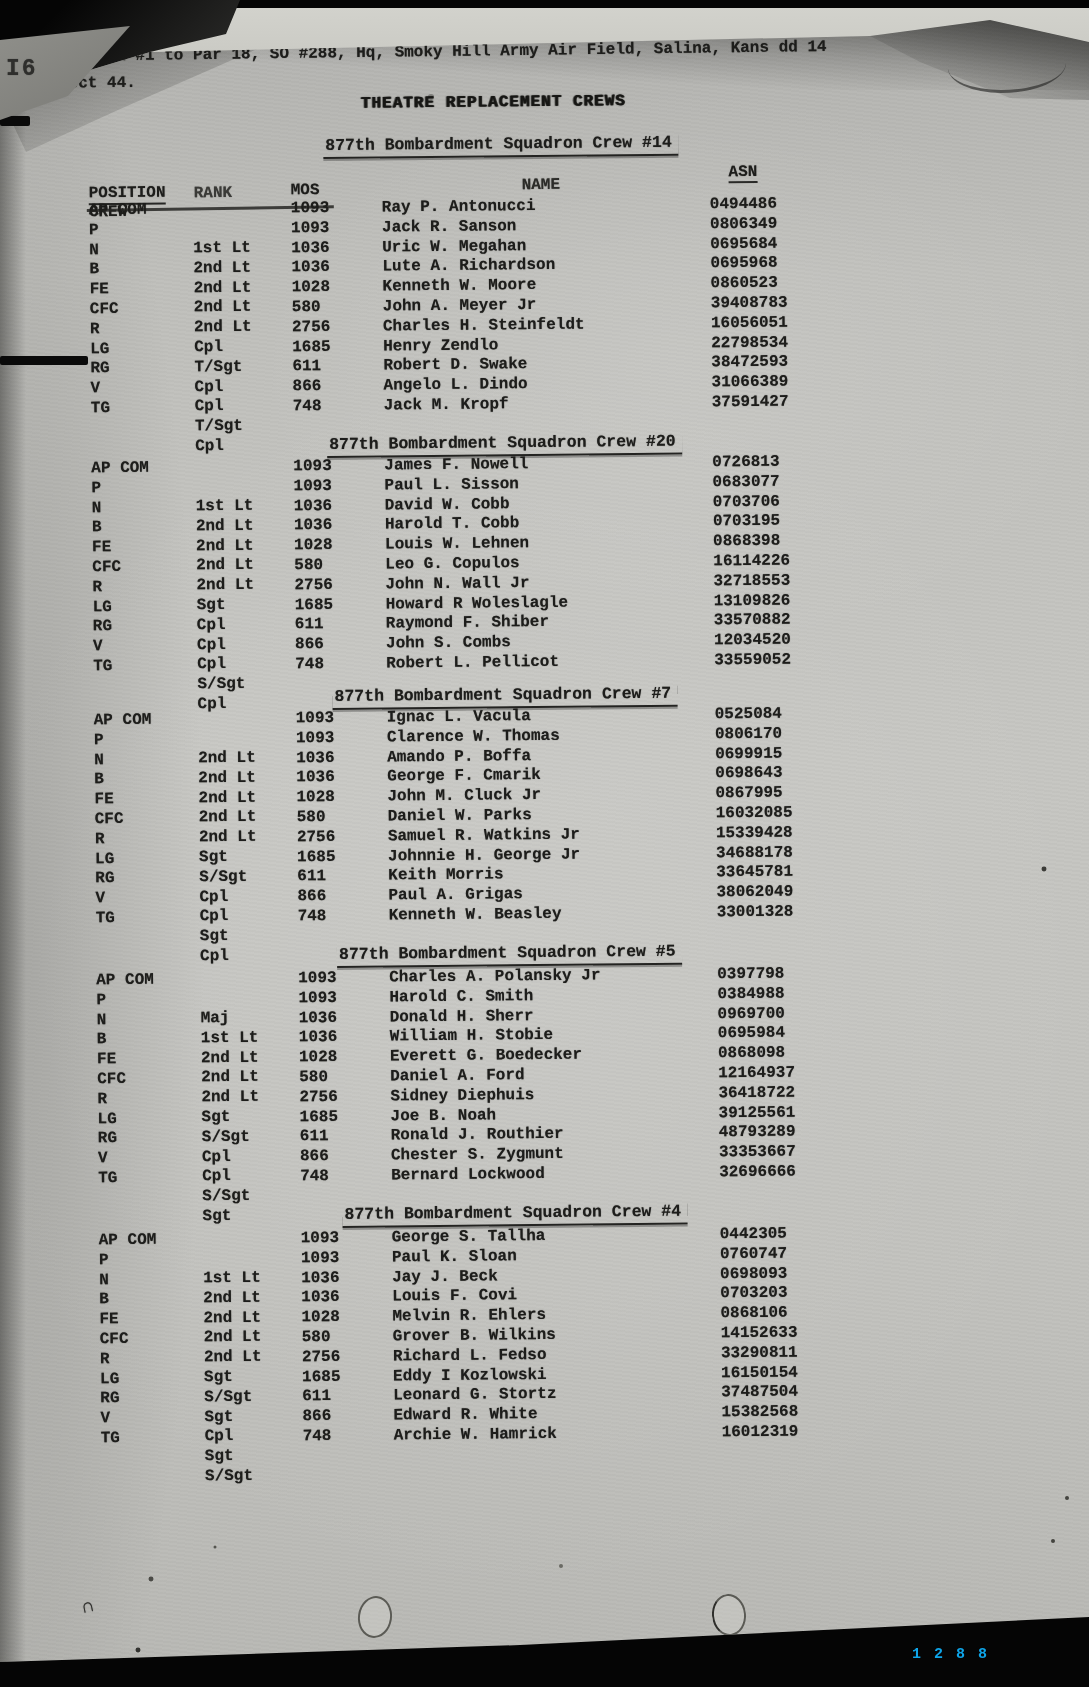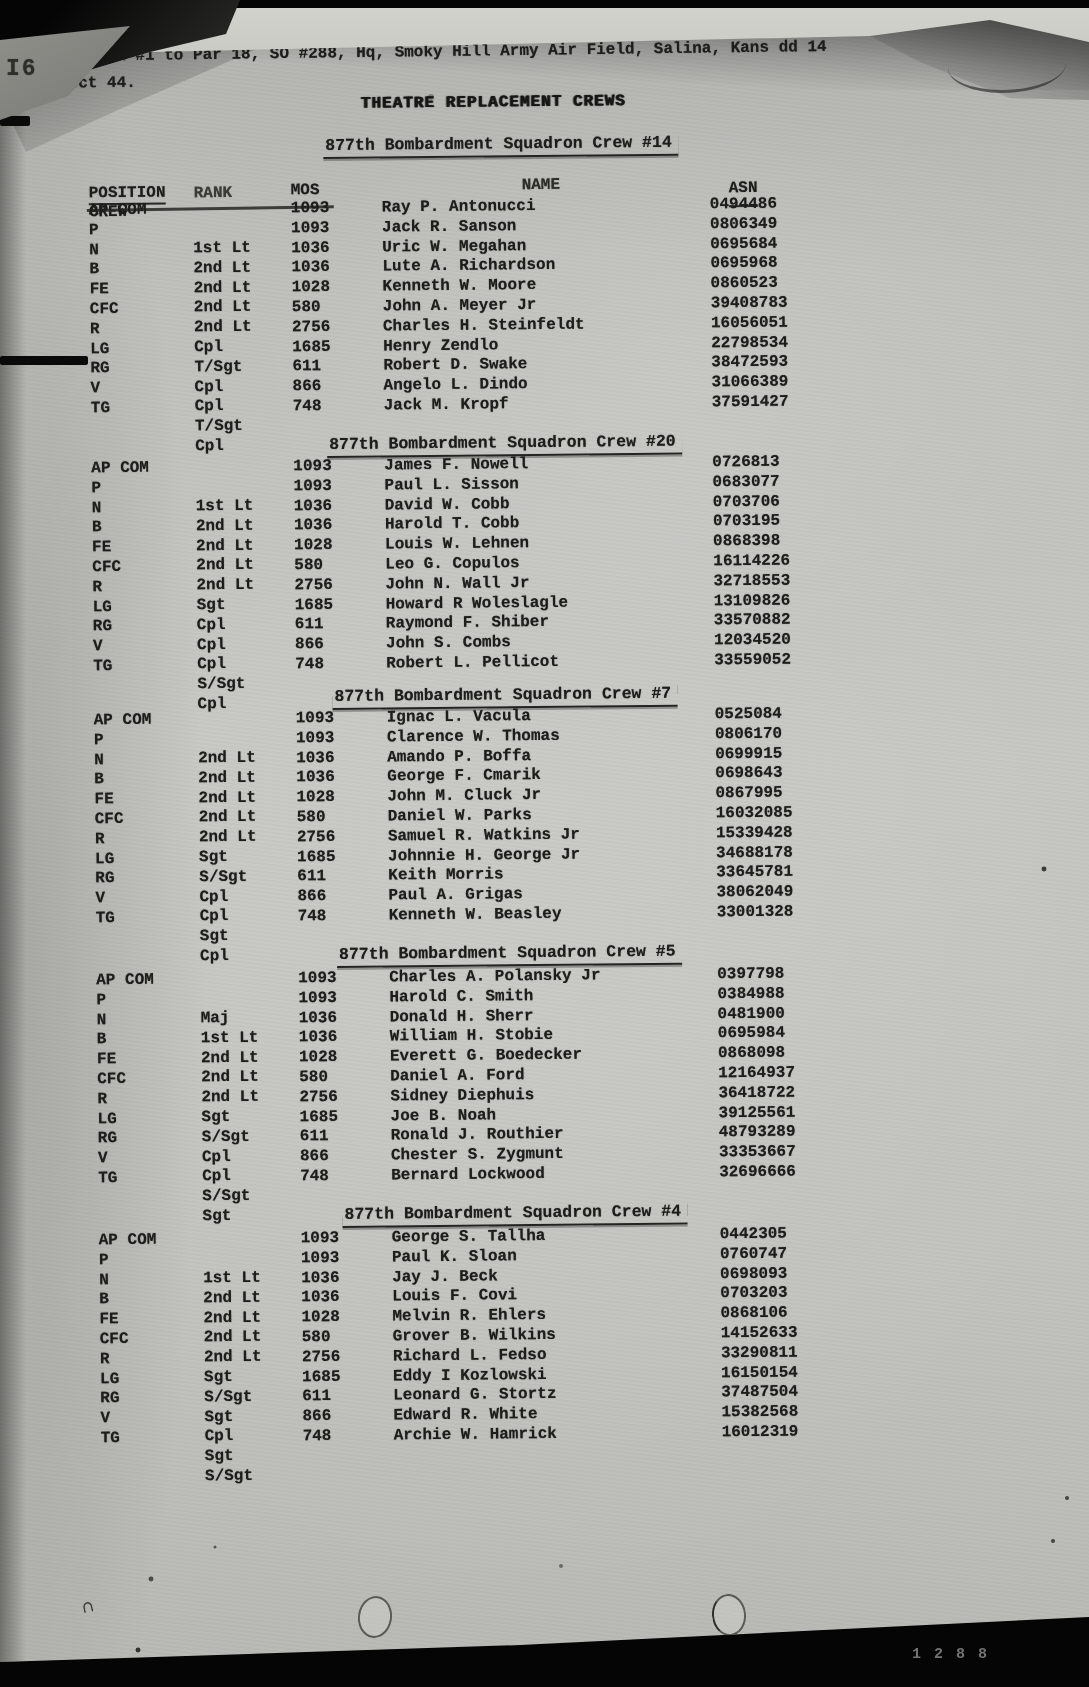--- a/index.html
+++ b/index.html
@@ -48,38 +48,38 @@
   .specks{position:absolute;left:0;top:0;width:2px;height:2px;border-radius:50%;
     box-shadow:150px 1578px 0 1.5px #4a4a46,137px 1649px 0 1.5px #333330,
                1043px 868px 0 1.5px #3c3c38,1066px 1497px 0 1px #44443f,
                1052px 1540px 0 1px #44443f,214px 1546px 0 0.5px #55554f,
                430px 96px 0 2px rgba(40,40,36,0.35),560px 1565px 0 1px #6a6a64;}
   .hook{position:absolute;left:82px;top:1596px;font-size:19px;color:#2e2e2c;font-weight:700;transform:rotate(-12deg);}
   .hole{position:absolute;width:30px;height:38px;border:2.5px solid rgba(55,55,50,0.75);
     border-radius:50%;background:rgba(215,215,209,0.35);}
   .hole.h1{left:358px;top:1596px;transform:rotate(8deg);}
   .hole.h2{left:712px;top:1594px;transform:rotate(-6deg);border-left-color:rgba(30,30,27,0.9);}
-  .bottom-mark{position:absolute;left:912px;top:1646px;color:#737373;font-size:15px;letter-spacing:13px;font-weight:700;}
+  .bottom-mark{position:absolute;left:912px;top:1646px;color:#0ea5e9;font-size:15px;letter-spacing:13px;font-weight:700;}
 
   
   #content{position:absolute;inset:0;transform:rotate(-0.55deg);transform-origin:540px 850px;
     color:#1d1d1b;font-weight:700;}
   .typed{text-shadow:0 0 1px rgba(12,12,10,0.55);}
   .abs{position:absolute;white-space:pre;}
   .incl1{left:95px;top:42px;font-size:16px;transform:rotate(-0.2deg);}
   .incl2{left:76px;top:70px;font-size:16px;}
   .doc-title{left:368px;top:93px;font-size:16px;letter-spacing:1px;color:#161614;
     text-shadow:0.8px 0 0 rgba(20,20,18,0.8),-0.8px 0 0 rgba(20,20,18,0.5),0 0 2px rgba(20,20,18,0.4);}
   .hdr{font-size:16px;}
   .hdr.crew{left:95px;top:159px;margin-top:40px;}
   .hdr.position{left:95px;top:180px;border-bottom:2px solid #262624;padding-bottom:1px;}
   .hdr.rank{left:200px;top:181px;color:#3a3a37;}
   .hdr.mos{left:297px;top:179px;}
   .hdr.name{left:528px;top:176px;color:#2c2c29;}
-  .hdr.asn{left:735px;top:181px;border-bottom:2px solid #2a2a28;padding-bottom:8px;}
+  .hdr.asn{left:735px;top:165px;border-bottom:2px solid #2a2a28;padding-bottom:0px;}
   .strike{position:absolute;left:93px;top:204px;width:247px;height:2.5px;background:rgba(38,38,35,0.85);transform:rotate(-0.3deg);}
 
   .crew-sec{position:absolute;left:0;width:100%;}
   .crew-title{position:absolute;font-size:16.5px;white-space:pre;
     border-bottom:2.5px solid #232321;padding:0 6px 2px 2px;
     box-shadow:0 2px 0 rgba(35,35,33,0.35);}
   .rows{position:absolute;left:0;width:100%;}
   .row{position:absolute;left:0;width:100%;height:20px;font-size:16px;}
   .row span{position:absolute;white-space:pre;}
   .c-pos{left:95px;text-align:center;}
@@ -384,21 +384,21 @@
                 <span class="c-rank">1st Lt</span>
                 <span class="c-mos">1093</span>
                 <span class="c-name">Harold C. Smith</span>
                 <span class="c-asn">0384988</span>
               </div>
               <div class="row typed" style="top: 39.6px;">
                 <span class="c-pos">N</span>
                 <span class="c-rank">2nd Lt</span>
                 <span class="c-mos">1036</span>
                 <span class="c-name">Donald H. Sherr</span>
-                <span class="c-asn">0481900</span>
+                <span class="c-asn">0969700</span>
               </div>
               <div class="row typed" style="top: 59.4px;">
                 <span class="c-pos">B</span>
                 <span class="c-rank">2nd Lt</span>
                 <span class="c-mos">1036</span>
                 <span class="c-name">William H. Stobie</span>
                 <span class="c-asn">0695984</span>
               </div>
               <div class="row typed" style="top: 79.2px;">
                 <span class="c-pos">FE</span>

